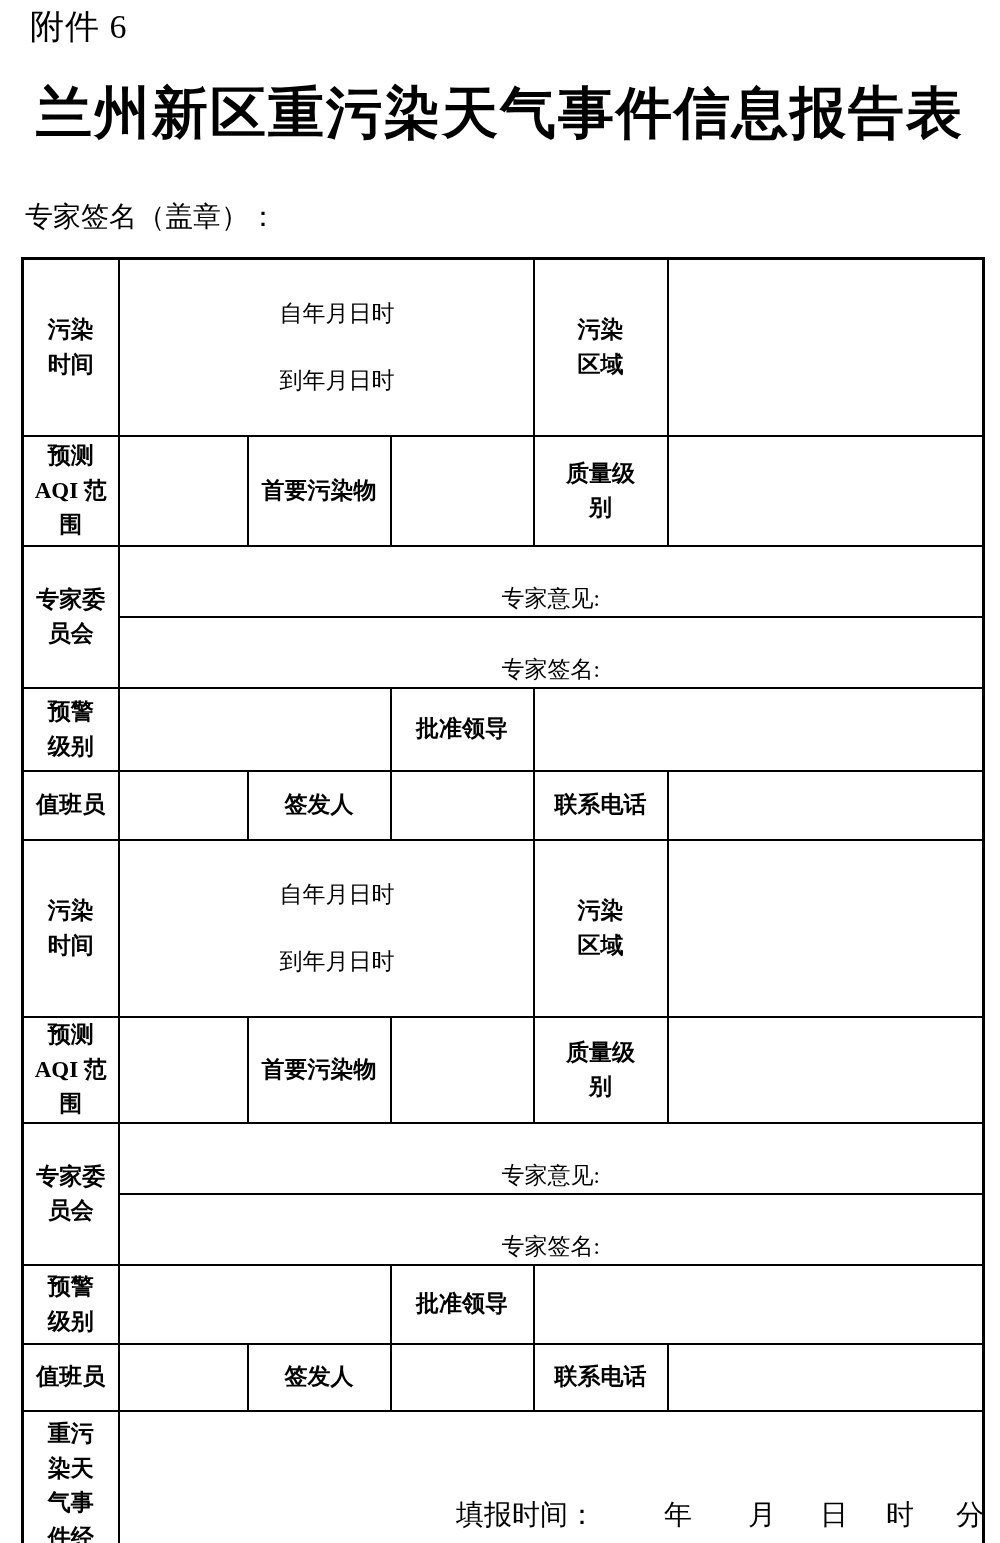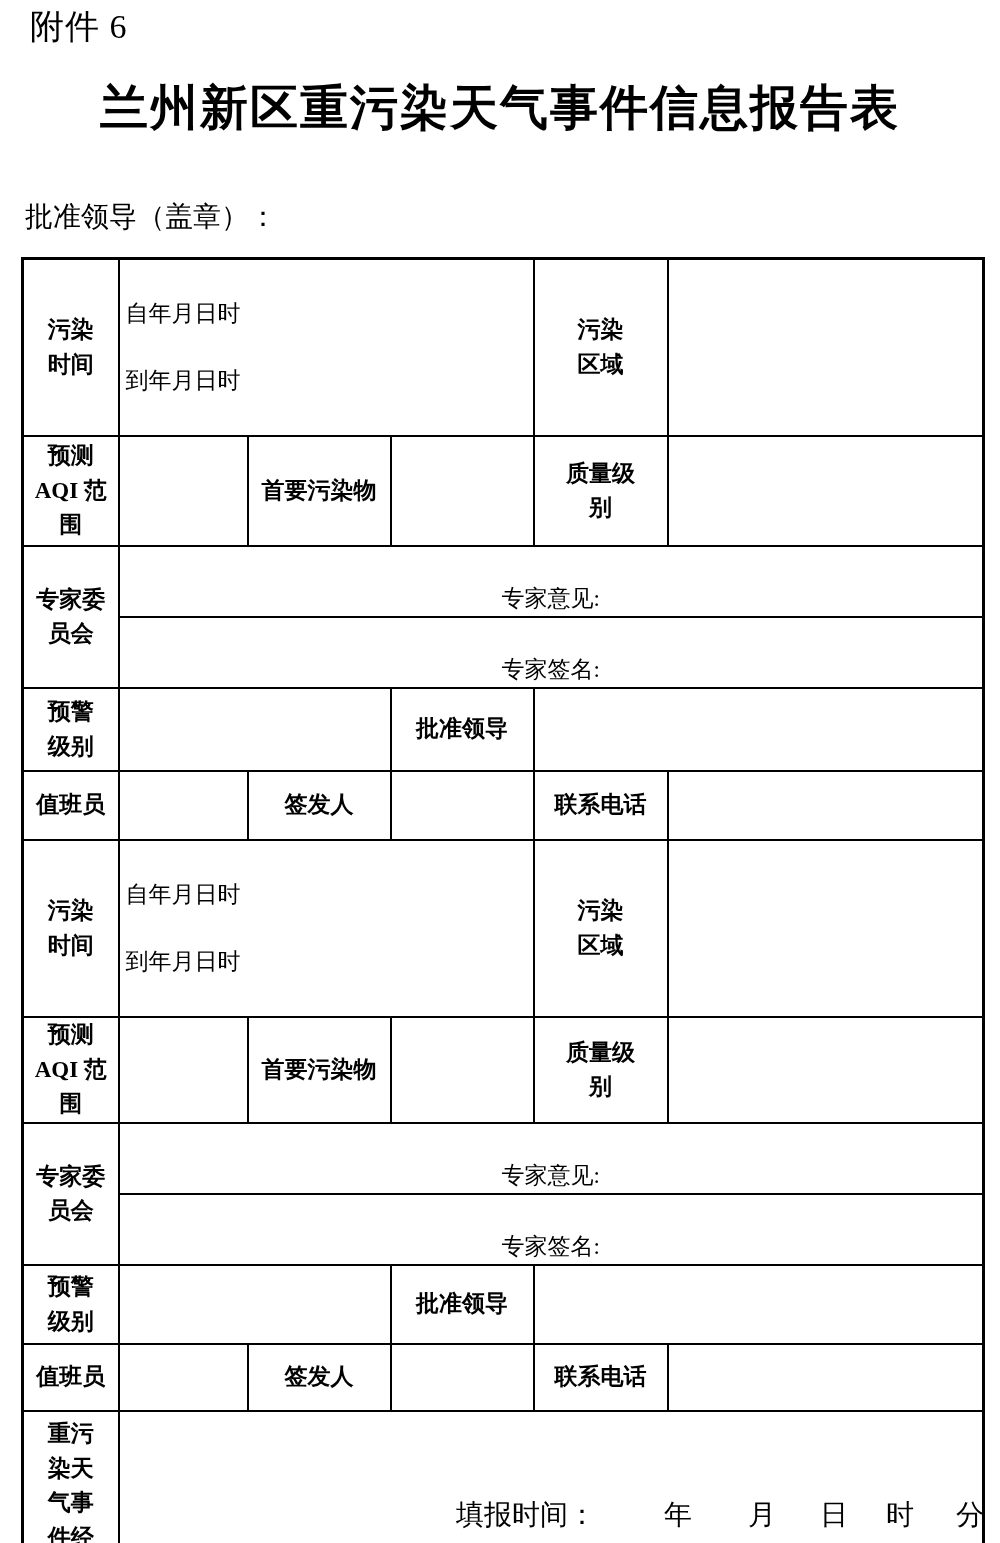--- a/index.html
+++ b/index.html
@@ -8,21 +8,21 @@
     background:#ffffff;color:#000000;
     font-family:"Liberation Serif","DejaVu Serif",serif;
     position:relative;overflow:hidden;
   }
   .attachment{
     position:absolute;left:30px;top:4px;
     font-size:34px;letter-spacing:1px;
   }
   .doc-title{
     position:absolute;left:0;top:76px;width:1000px;
-    text-align:center;font-size:48px;font-weight:bold;letter-spacing:2px;
+    text-align:center;font-size:56px;font-weight:bold;letter-spacing:2px;
   }
   .reporting-unit{
     position:absolute;left:25px;top:198px;
     font-size:28px;
   }
   table.report{
     position:absolute;left:21px;top:257px;
     width:961px;border-collapse:collapse;table-layout:fixed;
     border:3px solid #000;
   }
@@ -30,42 +30,42 @@
     border:2px solid #000;
     font-size:23px;line-height:1.5;
     text-align:center;vertical-align:middle;
     padding:0;overflow:hidden;
     white-space:pre-line;
   }
   td.lab{font-weight:bold;}
   td.left-cell{text-align:left;padding-left:7px;}
   .ft{
     display:flex;flex-direction:column;justify-content:space-between;
-    align-items:flex-start;text-align:left;
-    height:102px;padding:2px 0 2px 6px;
+    align-items:center;text-align:left;
+    height:102px;padding:2px 0 2px 22px;
   }
   .ft span{display:block;}
   td.event-label{line-height:1.58;}
   .footer-line{
     position:absolute;left:0;top:1496px;width:1000px;
     font-size:28px;white-space:nowrap;
   }
   .footer-line .lbl{margin-left:456px;}
   .footer-line .u-year{margin-left:68px;}
   .footer-line .u-month{margin-left:56px;}
   .footer-line .u-day{margin-left:44px;}
   .footer-line .u-hour{margin-left:38px;}
   .footer-line .u-minute{margin-left:42px;}
 </style>
 </head>
 <body>
 
 <div class="attachment">附件 6</div>
 <div class="doc-title">兰州新区重污染天气事件信息报告表</div>
-<div class="reporting-unit">批准领导（盖章）：</div>
+<div class="reporting-unit">专家签名（盖章）：</div>
 
 <table class="report">
   <colgroup>
     <col style="width:96px">
       <col style="width:129px">
       <col style="width:143px">
     <col style="width:143px">
       <col style="width:134px">
       <col style="width:316px">
   </colgroup>

